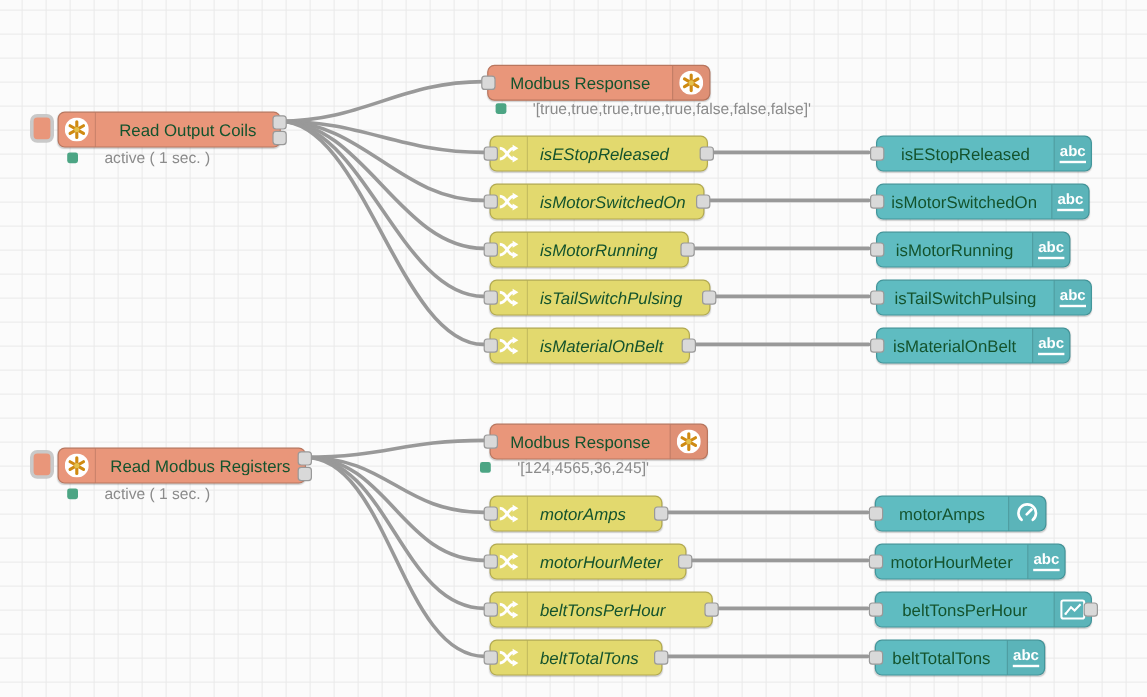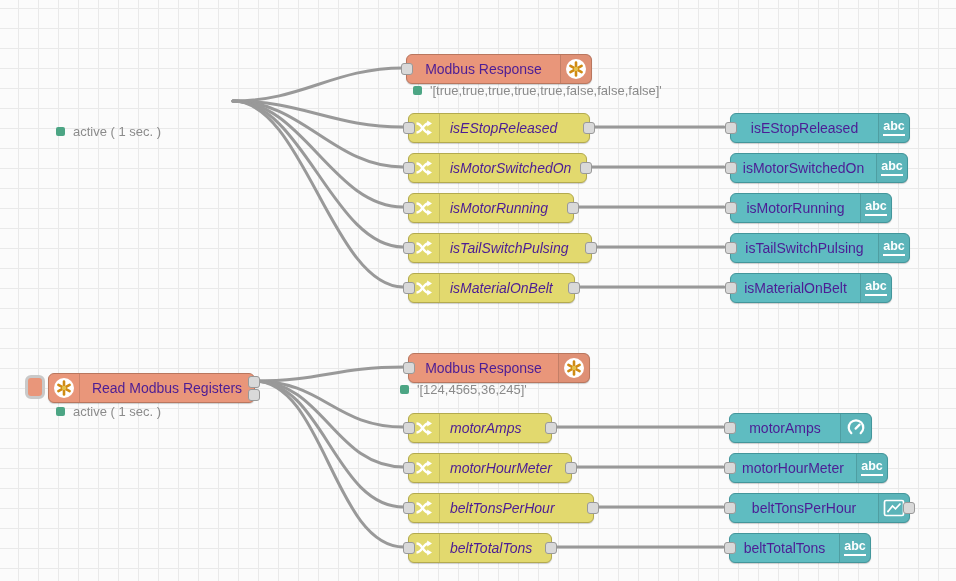--- a/index.html
+++ b/index.html
@@ -22,38 +22,38 @@
   .salmon{background:#e9967a;border-color:#b9765e;}
   .yellow{background:#e2d96e;border-color:#b3aa4e;}
   .teal{background:#5fbcc1;border-color:#42969b;}
   .icon-box{
     width:30px;align-self:stretch;flex:0 0 30px;
     display:flex;align-items:center;justify-content:center;text-align:center;
   }
   .icon-box.left{border-right:1px solid rgba(0,0,0,0.12);}
   .icon-box.right{border-left:1px solid rgba(0,0,0,0.12);background:rgba(0,0,0,0.04);}
   .label{
-    flex:1;text-align:center;font-size:14px;color:#4c1d95;
+    flex:1;text-align:center;font-size:14px;color:#14532d;
     white-space:nowrap;overflow:hidden;padding:0 6px;
   }
   .label.sw{font-style:italic;text-align:left;padding-left:10px;}
   .port{
     position:absolute;width:10px;height:10px;background:#d9d9d9;
     border:1px solid #999;border-radius:3px;z-index:3;
   }
   .port.in{left:-6px;top:8px;}
   .port.out{right:-6px;top:8px;}
   .port.out1{right:-6px;top:2px;}
   .port.out2{right:-6px;top:15px;}
   .inject-btn{
     position:absolute;left:-24px;top:1px;width:14px;height:18px;
     background:#e9967a;border:3px solid #c9c9c9;border-radius:6px;
   }
   .status{
-    position:absolute;display:flex;align-items:center;gap:8px;
+    position:absolute;display:flex;align-items:center;gap:22px;
     font-size:13px;color:#8b8b8b;z-index:2;white-space:nowrap;
   }
   .status .dot{width:9px;height:9px;background:#4ca584;border-radius:2px;flex:0 0 9px;}
   .abc{
     font-weight:700;font-size:12.5px;color:#fff;line-height:1.05;
     border-bottom:2px solid #fff;
   }
 </style>
 </head>
 <body>
@@ -78,193 +78,210 @@
       <path d="M254,381 C324,381 334,467 404,467"></path>
       <path d="M254,381 C324,381 334,507 404,507"></path>
       <path d="M254,381 C324,381 334,547 404,547"></path>
       <path d="M551,427 L723,427"></path>
       <path d="M570,467 L723,467"></path>
       <path d="M591,507 L723,507"></path>
       <path d="M551,547 L723,547"></path>
     </g>
   </svg>
 
-  <div class="status" style="left:56px;top:124px">
-    <span class="dot"></span>
-    <span>active ( 1 sec. )</span>
-  </div>
-
-  <div class="node salmon" style="left:406px;top:54px;width:184px">
-    <span class="port in"></span>
-    <span class="label">Modbus Response</span>
-    <span class="icon-box right">
+  <div class="node salmon" style="left:48px;top:93px;width:184px">
+    <span class="inject-btn"></span>
+    <span class="icon-box left">
       <svg width="20" height="20" viewBox="0 0 20 20">
           <circle cx="10" cy="10" r="10" fill="#fff"></circle>
           <g stroke="#cf8a12" stroke-width="2.6" stroke-linecap="round">
             <line x1="10" y1="3.5" x2="10" y2="16.5"></line>
             <line x1="4.4" y1="6.8" x2="15.6" y2="13.2"></line>
             <line x1="4.4" y1="13.2" x2="15.6" y2="6.8"></line>
           </g>
           <circle cx="10" cy="10" r="2.2" fill="#e4c04a"></circle>
         </svg>
     </span>
-  </div>
-  <div class="status" style="left:413px;top:83px">
+    <span class="label">Read Output Coils</span>
+    <span class="port out1"></span>
+    <span class="port out2"></span>
+  </div>
+  <div class="status" style="left:56px;top:124px">
     <span class="dot"></span>
-    <span>'[true,true,true,true,true,false,false,false]'</span>
-  </div>
-
-  <div class="node yellow" style="left:408px;top:113px;width:180px">
-    <span class="port in"></span>
-    <span class="icon-box left">
-      <svg width="20" height="20" viewBox="0 0 20 20">
-          <g stroke="#fff" stroke-width="2.4" fill="none">
-            <path d="M2.5 5.5 C8.5 5.5 9 14.5 14 14.5"></path>
-            <path d="M2.5 14.5 C8.5 14.5 9 5.5 14 5.5"></path>
-          </g>
-          <path d="M13.2 11.6 L18 14.5 L13.2 17.4 Z" fill="#fff"></path>
-          <path d="M13.2 2.6 L18 5.5 L13.2 8.4 Z" fill="#fff"></path>
-        </svg>
-    </span>
-    <span class="label sw">isEStopReleased</span>
-    <span class="port out"></span>
-  </div>
-  <div class="node yellow" style="left:408px;top:153px;width:177px">
-    <span class="port in"></span>
-    <span class="icon-box left">
-      <svg width="20" height="20" viewBox="0 0 20 20">
-          <g stroke="#fff" stroke-width="2.4" fill="none">
-            <path d="M2.5 5.5 C8.5 5.5 9 14.5 14 14.5"></path>
-            <path d="M2.5 14.5 C8.5 14.5 9 5.5 14 5.5"></path>
-          </g>
-          <path d="M13.2 11.6 L18 14.5 L13.2 17.4 Z" fill="#fff"></path>
-          <path d="M13.2 2.6 L18 5.5 L13.2 8.4 Z" fill="#fff"></path>
-        </svg>
-    </span>
-    <span class="label sw">isMotorSwitchedOn</span>
-    <span class="port out"></span>
-  </div>
-  <div class="node yellow" style="left:408px;top:193px;width:164px">
-    <span class="port in"></span>
-    <span class="icon-box left">
-      <svg width="20" height="20" viewBox="0 0 20 20">
-          <g stroke="#fff" stroke-width="2.4" fill="none">
-            <path d="M2.5 5.5 C8.5 5.5 9 14.5 14 14.5"></path>
-            <path d="M2.5 14.5 C8.5 14.5 9 5.5 14 5.5"></path>
-          </g>
-          <path d="M13.2 11.6 L18 14.5 L13.2 17.4 Z" fill="#fff"></path>
-          <path d="M13.2 2.6 L18 5.5 L13.2 8.4 Z" fill="#fff"></path>
-        </svg>
-    </span>
-    <span class="label sw">isMotorRunning</span>
-    <span class="port out"></span>
-  </div>
-  <div class="node yellow" style="left:408px;top:233px;width:182px">
-    <span class="port in"></span>
-    <span class="icon-box left">
-      <svg width="20" height="20" viewBox="0 0 20 20">
-          <g stroke="#fff" stroke-width="2.4" fill="none">
-            <path d="M2.5 5.5 C8.5 5.5 9 14.5 14 14.5"></path>
-            <path d="M2.5 14.5 C8.5 14.5 9 5.5 14 5.5"></path>
-          </g>
-          <path d="M13.2 11.6 L18 14.5 L13.2 17.4 Z" fill="#fff"></path>
-          <path d="M13.2 2.6 L18 5.5 L13.2 8.4 Z" fill="#fff"></path>
-        </svg>
-    </span>
-    <span class="label sw">isTailSwitchPulsing</span>
-    <span class="port out"></span>
-  </div>
-  <div class="node yellow" style="left:408px;top:273px;width:165px">
-    <span class="port in"></span>
-    <span class="icon-box left">
-      <svg width="20" height="20" viewBox="0 0 20 20">
-          <g stroke="#fff" stroke-width="2.4" fill="none">
-            <path d="M2.5 5.5 C8.5 5.5 9 14.5 14 14.5"></path>
-            <path d="M2.5 14.5 C8.5 14.5 9 5.5 14 5.5"></path>
-          </g>
-          <path d="M13.2 11.6 L18 14.5 L13.2 17.4 Z" fill="#fff"></path>
-          <path d="M13.2 2.6 L18 5.5 L13.2 8.4 Z" fill="#fff"></path>
-        </svg>
-    </span>
-    <span class="label sw">isMaterialOnBelt</span>
-    <span class="port out"></span>
-  </div>
-
-  <div class="node teal" style="left:730px;top:113px;width:178px">
-    <span class="port in"></span>
-    <span class="label">isEStopReleased</span>
-    <span class="icon-box right">
-        <span class="abc">abc</span>
-      </span>
-  </div>
-  <div class="node teal" style="left:730px;top:153px;width:176px">
-    <span class="port in"></span>
-    <span class="label">isMotorSwitchedOn</span>
-    <span class="icon-box right">
-        <span class="abc">abc</span>
-      </span>
-  </div>
-  <div class="node teal" style="left:730px;top:193px;width:160px">
-    <span class="port in"></span>
-    <span class="label">isMotorRunning</span>
-    <span class="icon-box right">
-        <span class="abc">abc</span>
-      </span>
-  </div>
-  <div class="node teal" style="left:730px;top:233px;width:178px">
-    <span class="port in"></span>
-    <span class="label">isTailSwitchPulsing</span>
-    <span class="icon-box right">
-        <span class="abc">abc</span>
-      </span>
-  </div>
-  <div class="node teal" style="left:730px;top:273px;width:160px">
-    <span class="port in"></span>
-    <span class="label">isMaterialOnBelt</span>
-    <span class="icon-box right">
-        <span class="abc">abc</span>
-      </span>
-  </div>
-
-  <div class="node salmon" style="left:48px;top:373px;width:205px">
-    <span class="inject-btn"></span>
-    <span class="icon-box left">
+    <span>active ( 1 sec. )</span>
+  </div>
+
+  <div class="node salmon" style="left:406px;top:54px;width:184px">
+    <span class="port in"></span>
+    <span class="label">Modbus Response</span>
+    <span class="icon-box right">
       <svg width="20" height="20" viewBox="0 0 20 20">
           <circle cx="10" cy="10" r="10" fill="#fff"></circle>
           <g stroke="#cf8a12" stroke-width="2.6" stroke-linecap="round">
             <line x1="10" y1="3.5" x2="10" y2="16.5"></line>
             <line x1="4.4" y1="6.8" x2="15.6" y2="13.2"></line>
             <line x1="4.4" y1="13.2" x2="15.6" y2="6.8"></line>
           </g>
           <circle cx="10" cy="10" r="2.2" fill="#e4c04a"></circle>
         </svg>
     </span>
-    <span class="label">Read Modbus Registers</span>
-    <span class="port out1"></span>
-    <span class="port out2"></span>
-  </div>
-  <div class="status" style="left:56px;top:404px">
+  </div>
+  <div class="status" style="left:413px;top:83px">
     <span class="dot"></span>
-    <span>active ( 1 sec. )</span>
-  </div>
-
-  <div class="node salmon" style="left:408px;top:353px;width:180px">
-    <span class="port in"></span>
-    <span class="label">Modbus Response</span>
-    <span class="icon-box right">
+    <span>'[true,true,true,true,true,false,false,false]'</span>
+  </div>
+
+  <div class="node yellow" style="left:408px;top:113px;width:180px">
+    <span class="port in"></span>
+    <span class="icon-box left">
+      <svg width="20" height="20" viewBox="0 0 20 20">
+          <g stroke="#fff" stroke-width="2.4" fill="none">
+            <path d="M2.5 5.5 C8.5 5.5 9 14.5 14 14.5"></path>
+            <path d="M2.5 14.5 C8.5 14.5 9 5.5 14 5.5"></path>
+          </g>
+          <path d="M13.2 11.6 L18 14.5 L13.2 17.4 Z" fill="#fff"></path>
+          <path d="M13.2 2.6 L18 5.5 L13.2 8.4 Z" fill="#fff"></path>
+        </svg>
+    </span>
+    <span class="label sw">isEStopReleased</span>
+    <span class="port out"></span>
+  </div>
+  <div class="node yellow" style="left:408px;top:153px;width:177px">
+    <span class="port in"></span>
+    <span class="icon-box left">
+      <svg width="20" height="20" viewBox="0 0 20 20">
+          <g stroke="#fff" stroke-width="2.4" fill="none">
+            <path d="M2.5 5.5 C8.5 5.5 9 14.5 14 14.5"></path>
+            <path d="M2.5 14.5 C8.5 14.5 9 5.5 14 5.5"></path>
+          </g>
+          <path d="M13.2 11.6 L18 14.5 L13.2 17.4 Z" fill="#fff"></path>
+          <path d="M13.2 2.6 L18 5.5 L13.2 8.4 Z" fill="#fff"></path>
+        </svg>
+    </span>
+    <span class="label sw">isMotorSwitchedOn</span>
+    <span class="port out"></span>
+  </div>
+  <div class="node yellow" style="left:408px;top:193px;width:164px">
+    <span class="port in"></span>
+    <span class="icon-box left">
+      <svg width="20" height="20" viewBox="0 0 20 20">
+          <g stroke="#fff" stroke-width="2.4" fill="none">
+            <path d="M2.5 5.5 C8.5 5.5 9 14.5 14 14.5"></path>
+            <path d="M2.5 14.5 C8.5 14.5 9 5.5 14 5.5"></path>
+          </g>
+          <path d="M13.2 11.6 L18 14.5 L13.2 17.4 Z" fill="#fff"></path>
+          <path d="M13.2 2.6 L18 5.5 L13.2 8.4 Z" fill="#fff"></path>
+        </svg>
+    </span>
+    <span class="label sw">isMotorRunning</span>
+    <span class="port out"></span>
+  </div>
+  <div class="node yellow" style="left:408px;top:233px;width:182px">
+    <span class="port in"></span>
+    <span class="icon-box left">
+      <svg width="20" height="20" viewBox="0 0 20 20">
+          <g stroke="#fff" stroke-width="2.4" fill="none">
+            <path d="M2.5 5.5 C8.5 5.5 9 14.5 14 14.5"></path>
+            <path d="M2.5 14.5 C8.5 14.5 9 5.5 14 5.5"></path>
+          </g>
+          <path d="M13.2 11.6 L18 14.5 L13.2 17.4 Z" fill="#fff"></path>
+          <path d="M13.2 2.6 L18 5.5 L13.2 8.4 Z" fill="#fff"></path>
+        </svg>
+    </span>
+    <span class="label sw">isTailSwitchPulsing</span>
+    <span class="port out"></span>
+  </div>
+  <div class="node yellow" style="left:408px;top:273px;width:165px">
+    <span class="port in"></span>
+    <span class="icon-box left">
+      <svg width="20" height="20" viewBox="0 0 20 20">
+          <g stroke="#fff" stroke-width="2.4" fill="none">
+            <path d="M2.5 5.5 C8.5 5.5 9 14.5 14 14.5"></path>
+            <path d="M2.5 14.5 C8.5 14.5 9 5.5 14 5.5"></path>
+          </g>
+          <path d="M13.2 11.6 L18 14.5 L13.2 17.4 Z" fill="#fff"></path>
+          <path d="M13.2 2.6 L18 5.5 L13.2 8.4 Z" fill="#fff"></path>
+        </svg>
+    </span>
+    <span class="label sw">isMaterialOnBelt</span>
+    <span class="port out"></span>
+  </div>
+
+  <div class="node teal" style="left:730px;top:113px;width:178px">
+    <span class="port in"></span>
+    <span class="label">isEStopReleased</span>
+    <span class="icon-box right">
+        <span class="abc">abc</span>
+      </span>
+  </div>
+  <div class="node teal" style="left:730px;top:153px;width:176px">
+    <span class="port in"></span>
+    <span class="label">isMotorSwitchedOn</span>
+    <span class="icon-box right">
+        <span class="abc">abc</span>
+      </span>
+  </div>
+  <div class="node teal" style="left:730px;top:193px;width:160px">
+    <span class="port in"></span>
+    <span class="label">isMotorRunning</span>
+    <span class="icon-box right">
+        <span class="abc">abc</span>
+      </span>
+  </div>
+  <div class="node teal" style="left:730px;top:233px;width:178px">
+    <span class="port in"></span>
+    <span class="label">isTailSwitchPulsing</span>
+    <span class="icon-box right">
+        <span class="abc">abc</span>
+      </span>
+  </div>
+  <div class="node teal" style="left:730px;top:273px;width:160px">
+    <span class="port in"></span>
+    <span class="label">isMaterialOnBelt</span>
+    <span class="icon-box right">
+        <span class="abc">abc</span>
+      </span>
+  </div>
+
+  <div class="node salmon" style="left:48px;top:373px;width:205px">
+    <span class="inject-btn"></span>
+    <span class="icon-box left">
       <svg width="20" height="20" viewBox="0 0 20 20">
           <circle cx="10" cy="10" r="10" fill="#fff"></circle>
           <g stroke="#cf8a12" stroke-width="2.6" stroke-linecap="round">
             <line x1="10" y1="3.5" x2="10" y2="16.5"></line>
             <line x1="4.4" y1="6.8" x2="15.6" y2="13.2"></line>
             <line x1="4.4" y1="13.2" x2="15.6" y2="6.8"></line>
           </g>
           <circle cx="10" cy="10" r="2.2" fill="#e4c04a"></circle>
         </svg>
     </span>
+    <span class="label">Read Modbus Registers</span>
+    <span class="port out1"></span>
+    <span class="port out2"></span>
+  </div>
+  <div class="status" style="left:56px;top:404px">
+    <span class="dot"></span>
+    <span>active ( 1 sec. )</span>
+  </div>
+
+  <div class="node salmon" style="left:408px;top:353px;width:180px">
+    <span class="port in"></span>
+    <span class="label">Modbus Response</span>
+    <span class="icon-box right">
+      <svg width="20" height="20" viewBox="0 0 20 20">
+          <circle cx="10" cy="10" r="10" fill="#fff"></circle>
+          <g stroke="#cf8a12" stroke-width="2.6" stroke-linecap="round">
+            <line x1="10" y1="3.5" x2="10" y2="16.5"></line>
+            <line x1="4.4" y1="6.8" x2="15.6" y2="13.2"></line>
+            <line x1="4.4" y1="13.2" x2="15.6" y2="6.8"></line>
+          </g>
+          <circle cx="10" cy="10" r="2.2" fill="#e4c04a"></circle>
+        </svg>
+    </span>
   </div>
   <div class="status" style="left:400px;top:382px">
     <span class="dot"></span>
     <span>'[124,4565,36,245]'</span>
   </div>
 
   <div class="node yellow" style="left:408px;top:413px;width:142px">
     <span class="port in"></span>
     <span class="icon-box left">
       <svg width="20" height="20" viewBox="0 0 20 20">

